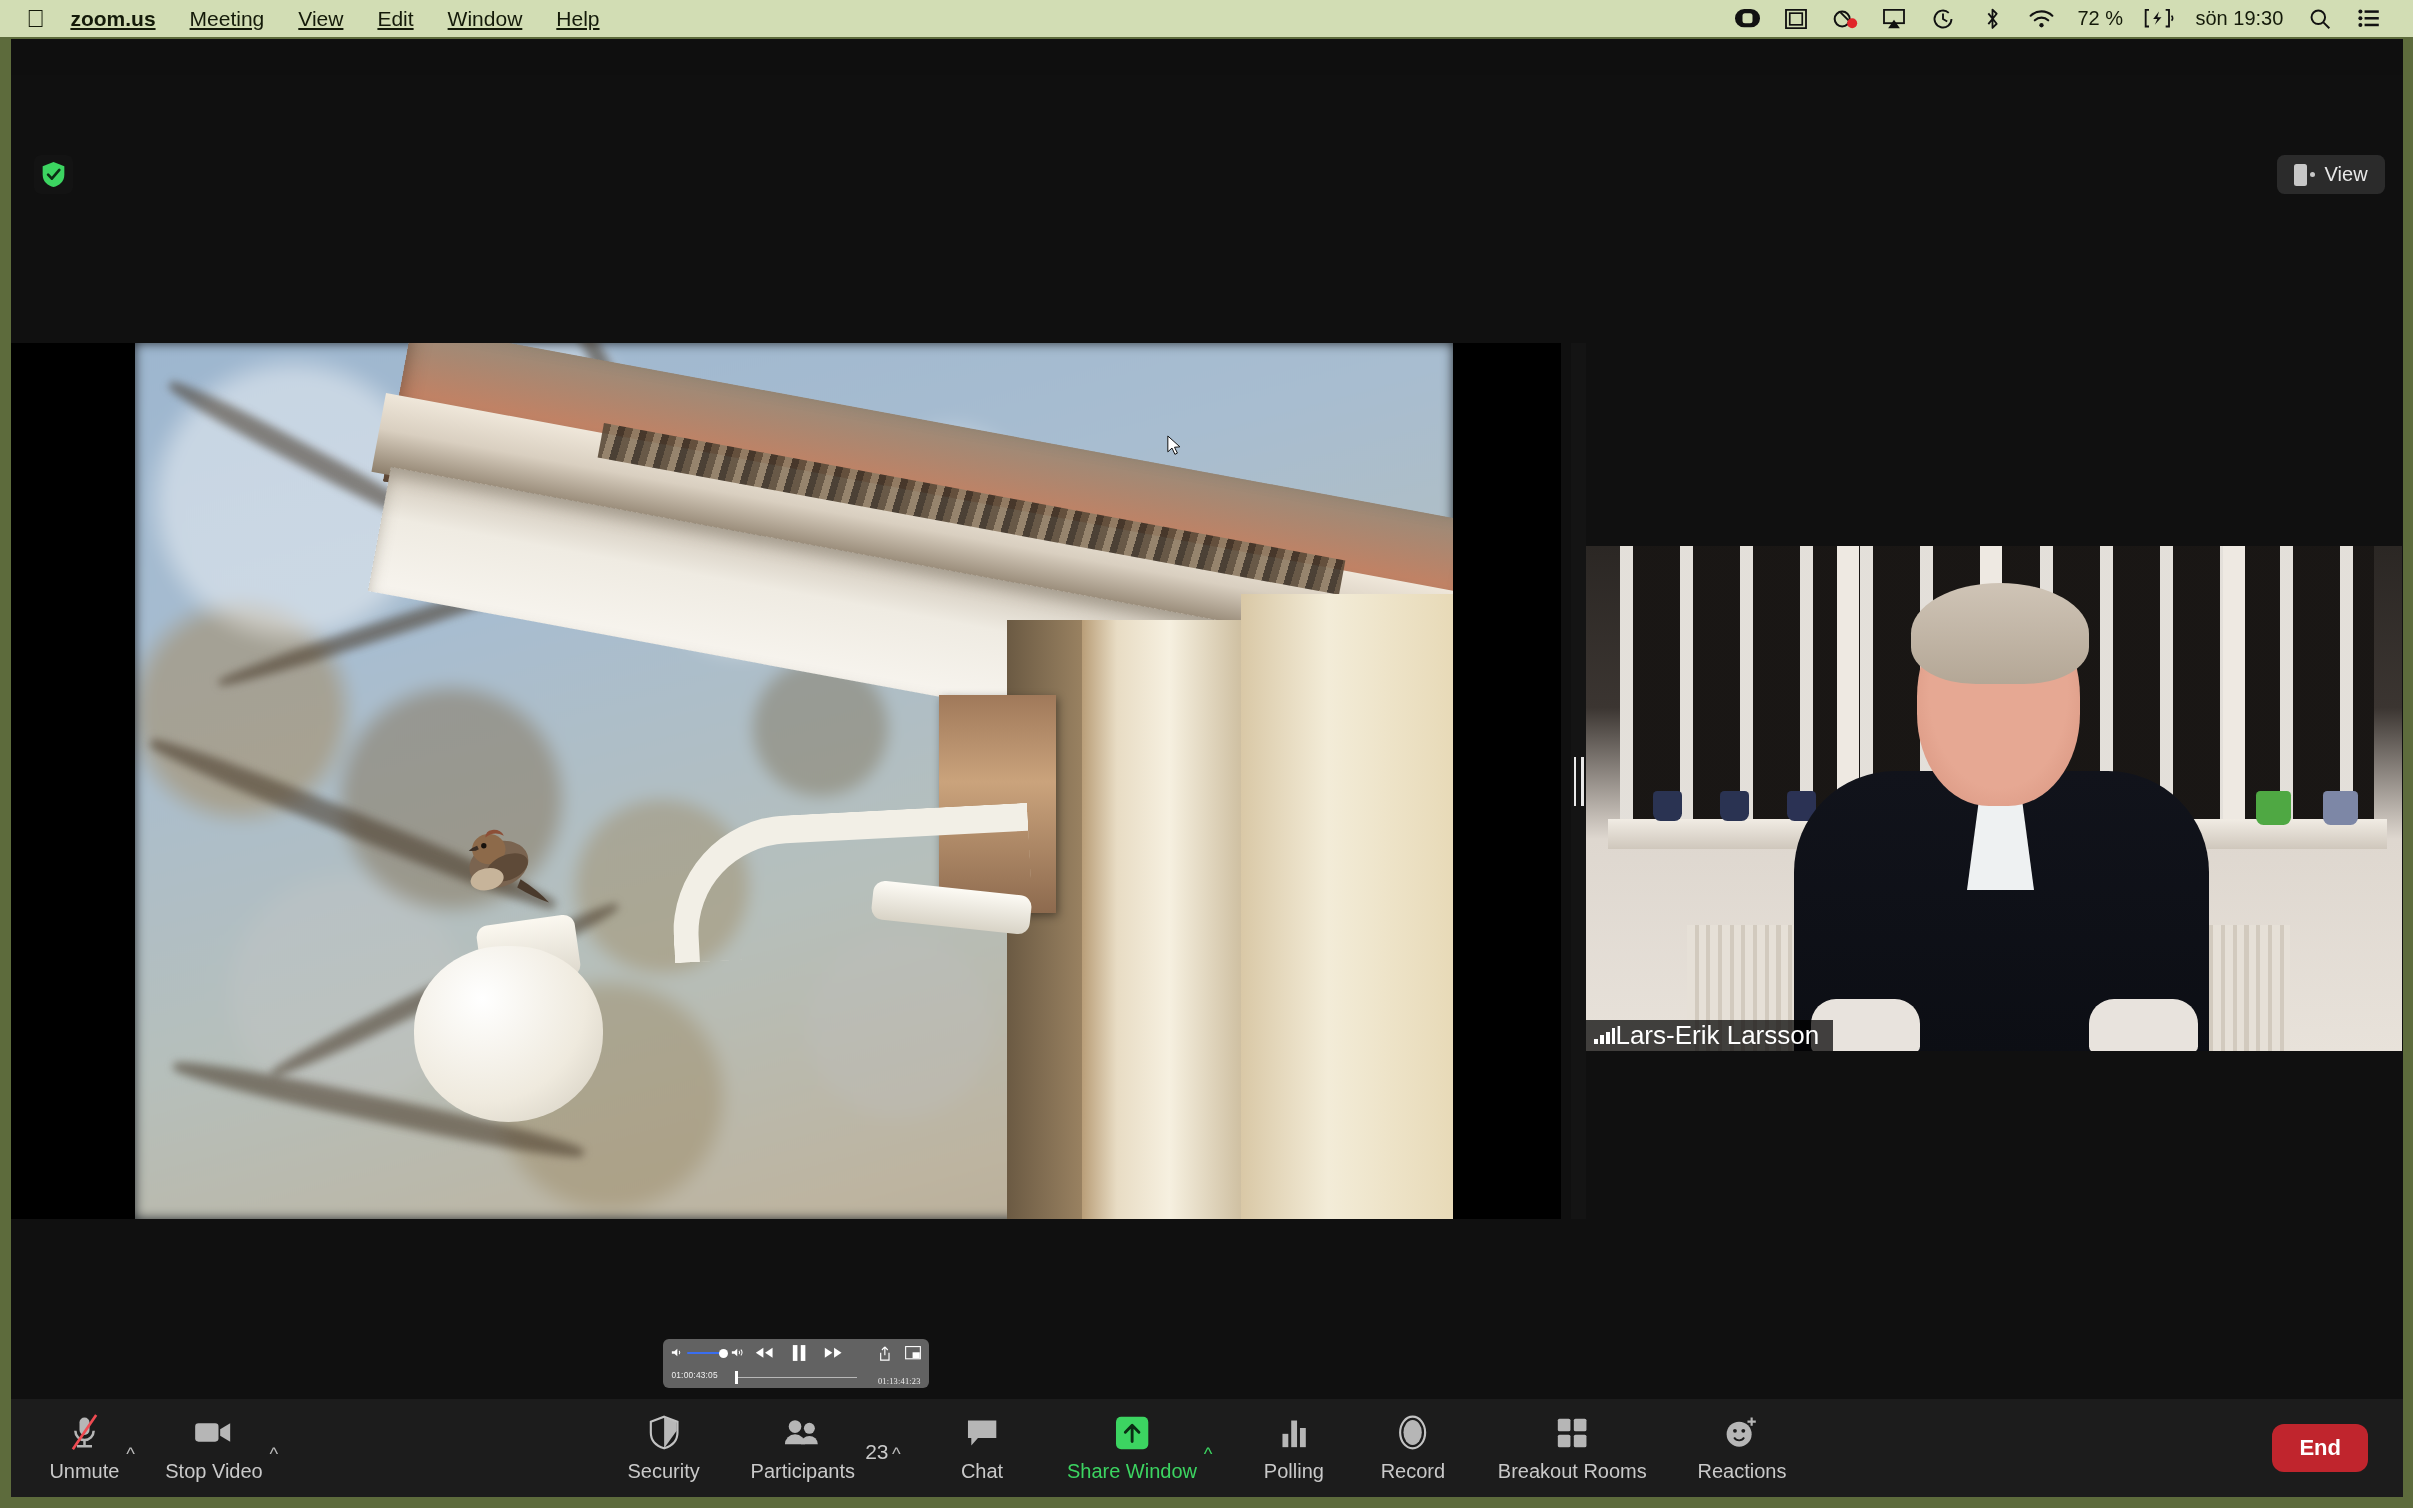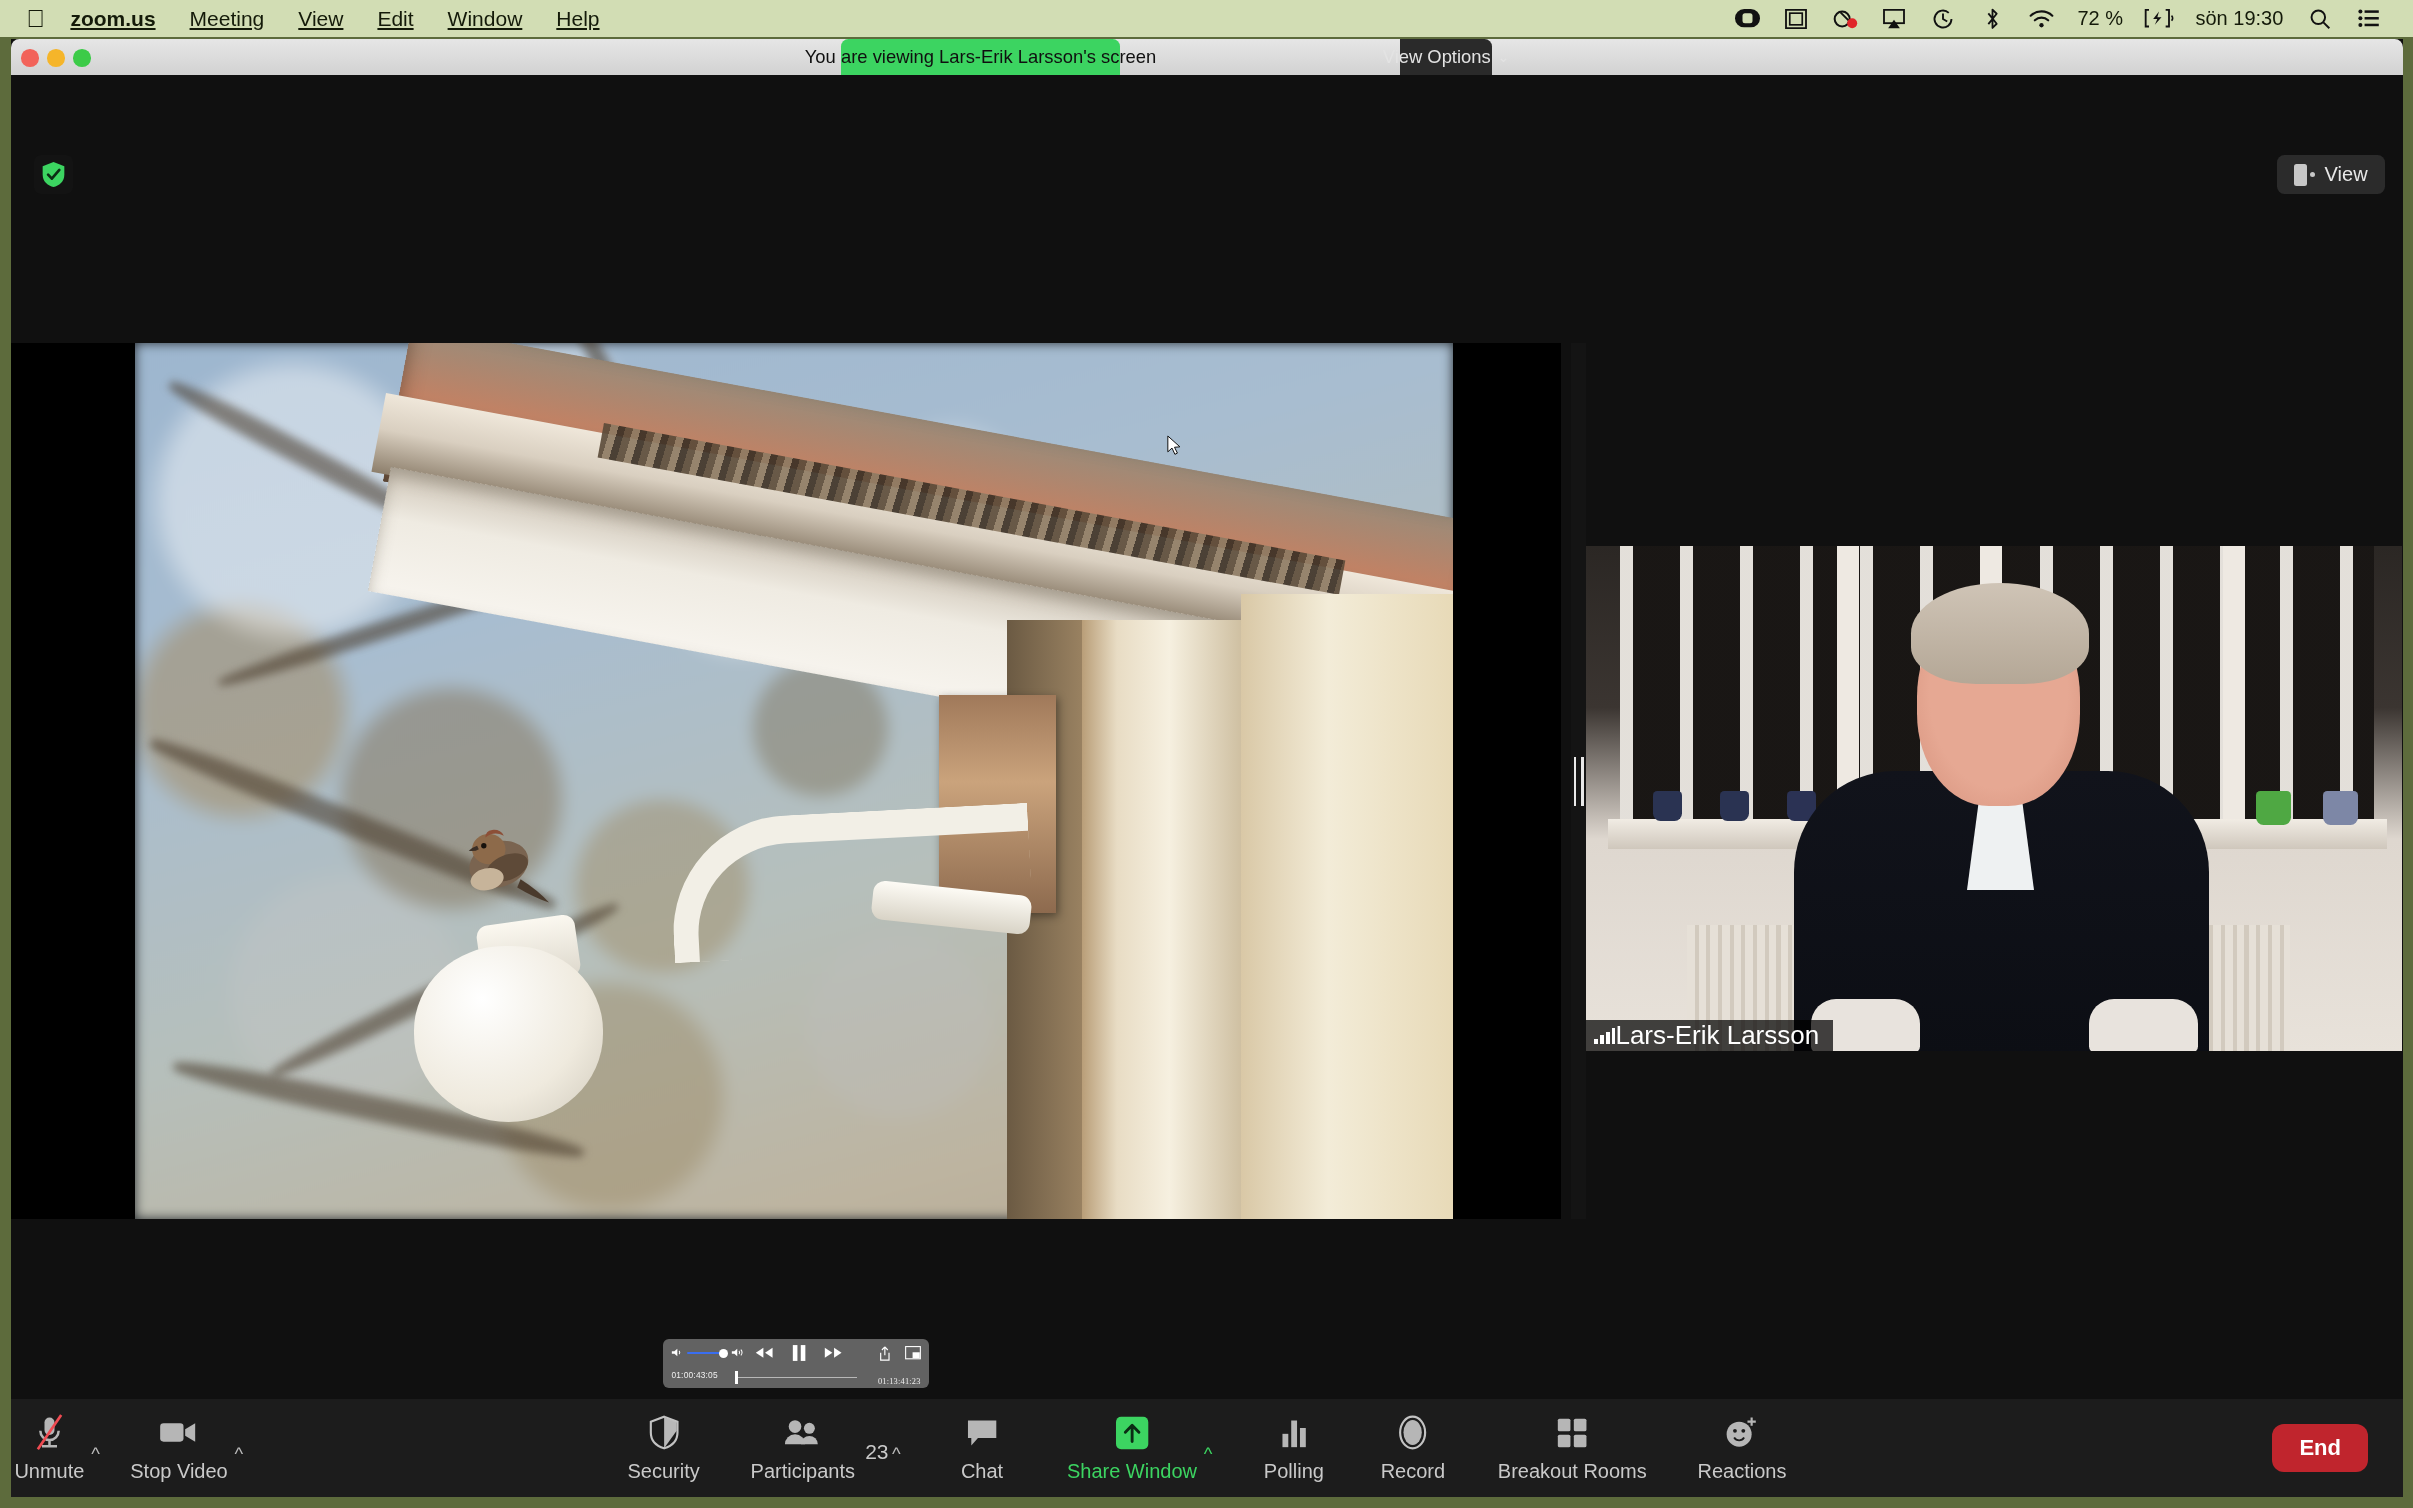--- a/index.html
+++ b/index.html
@@ -267,21 +267,21 @@
     display:flex; flex-direction:column; align-items:center; justify-content:center;
     color:#c9c9c9; gap:7.5px; padding:0 3.4px; min-width:75px;
   }
   .tb-item .tb-label{ font-size:20px; white-space:nowrap; }
   .tb-ico{ height:39px; display:flex; align-items:center; justify-content:center; }
   .tb-group{ display:flex; align-items:center; }
   .tb-caret{
     color:#b9b9b9; font-size:18.4px; align-self:flex-start; margin-top:30px; margin-left:3.4px;
   }
   .tb-caret.green{ color:#3cd461; }
-  #tb-left{ display:flex; align-items:center; gap:0; }
+  #tb-left{ padding-left:35px; display:flex; align-items:center; gap:0; }
   #tb-center{ position:absolute; left:50%; transform:translateX(-50%); display:flex; align-items:center; }
   #tb-right{ margin-left:auto; padding-right:35px; display:flex; align-items:center; }
   #end-btn{
     background:#c0252d; color:#fff; font-size:22px; font-weight:bold;
     border-radius:12px; padding:11px 27px; border:none;
   }
   .green-txt{ color:#3cd461 !important; }
   .pcount{ font-size:21px; color:#c9c9c9; margin-left:6.7px; }
 </style>
 </head>
@@ -364,30 +364,20 @@
           <rect x="9" y="9.6" width="17" height="3" fill="#111"></rect>
         <circle cx="4" cy="19" r="2.4" fill="#111"></circle>
           <rect x="9" y="17.6" width="17" height="3" fill="#111"></rect>
       </svg>
     </div>
   </div>
 </div>
 
 <div id="zoomwin">
 
-  <div id="titlebar">
-    <div class="traffic" id="tl-close"></div>
-    <div class="traffic" id="tl-min"></div>
-    <div class="traffic" id="tl-max"></div>
-    <div id="share-banner">You are viewing Lars-Erik Larsson's screen</div>
-    <div id="view-options">
-      <span>View Options</span>
-      <span class="chev">⌄</span>
-    </div>
-  </div>
 
   <div id="winbody">
 
     <div id="shield">
       <svg width="25" height="27" viewBox="0 0 30 32">
         <path d="M15 1 L28 6 v10 c0 9-6.5 13.5-13 15 C8.5 29.5 2 25 2 16 V6 Z" fill="#3cd461"></path>
         <path d="M8.5 16.2 L13 21 L22 10.5" fill="none" stroke="#0b2c14" stroke-width="3.2" stroke-linecap="round" stroke-linejoin="round"></path>
       </svg>
     </div>
 

